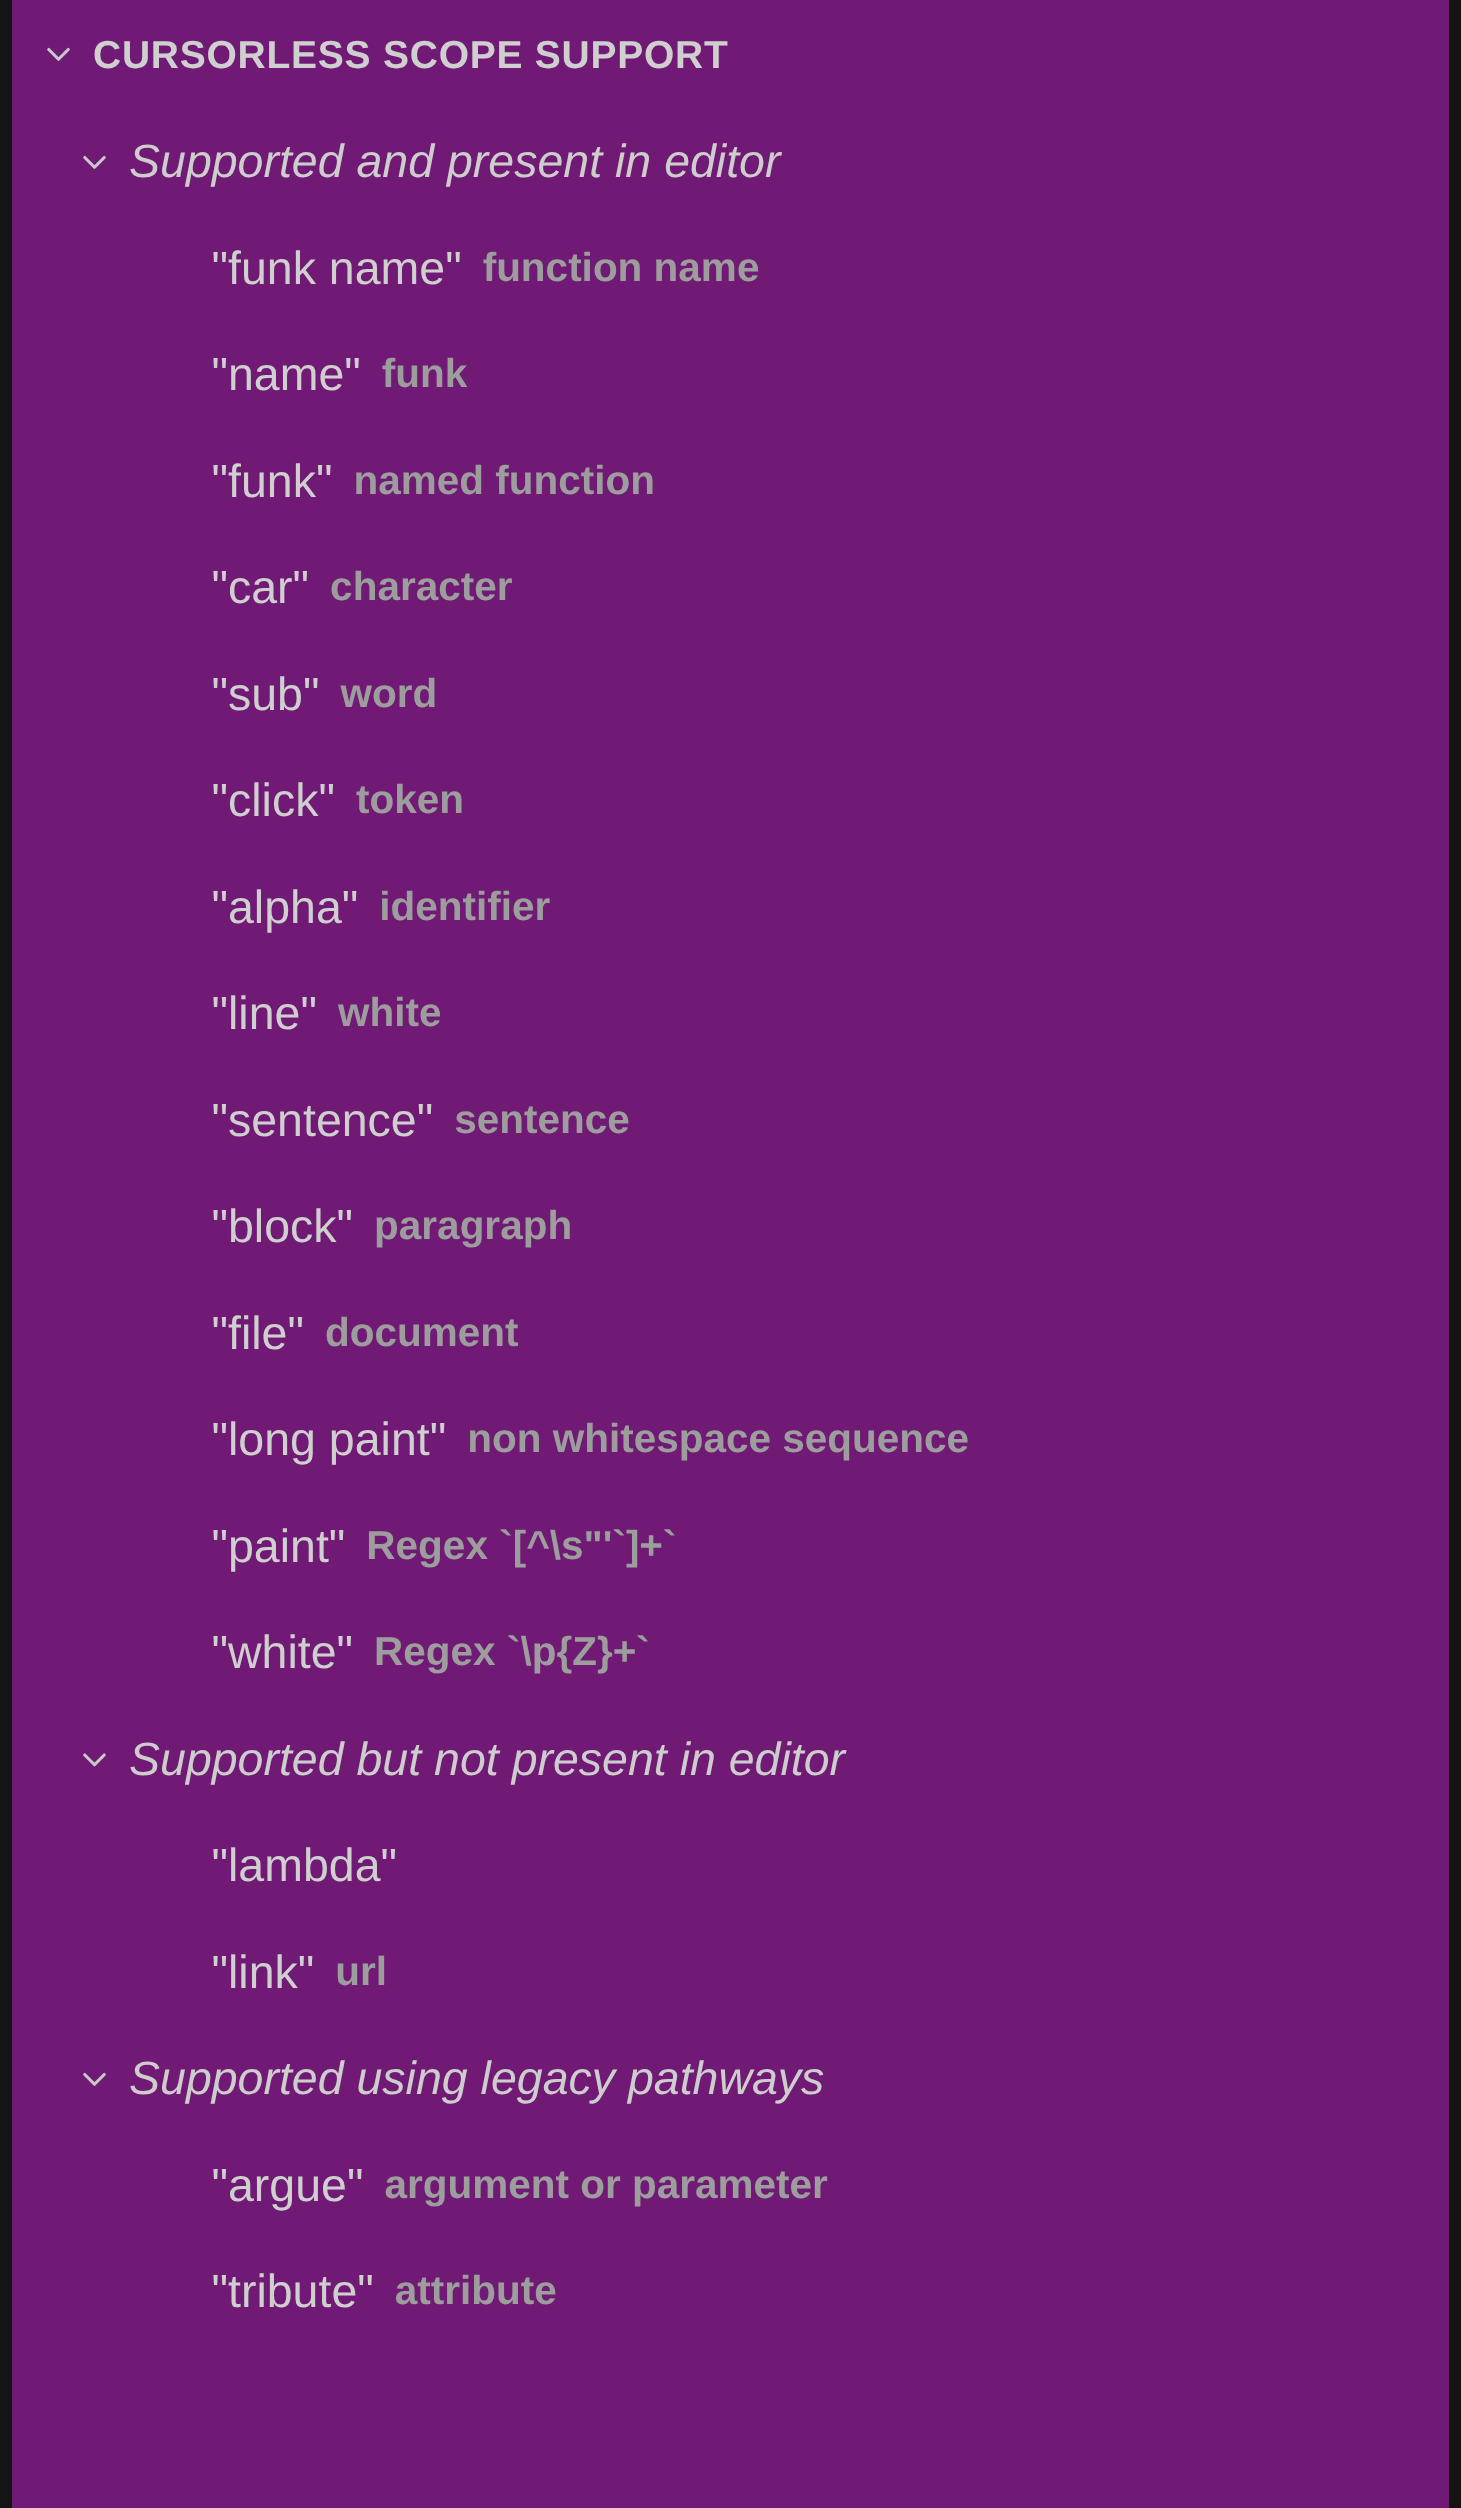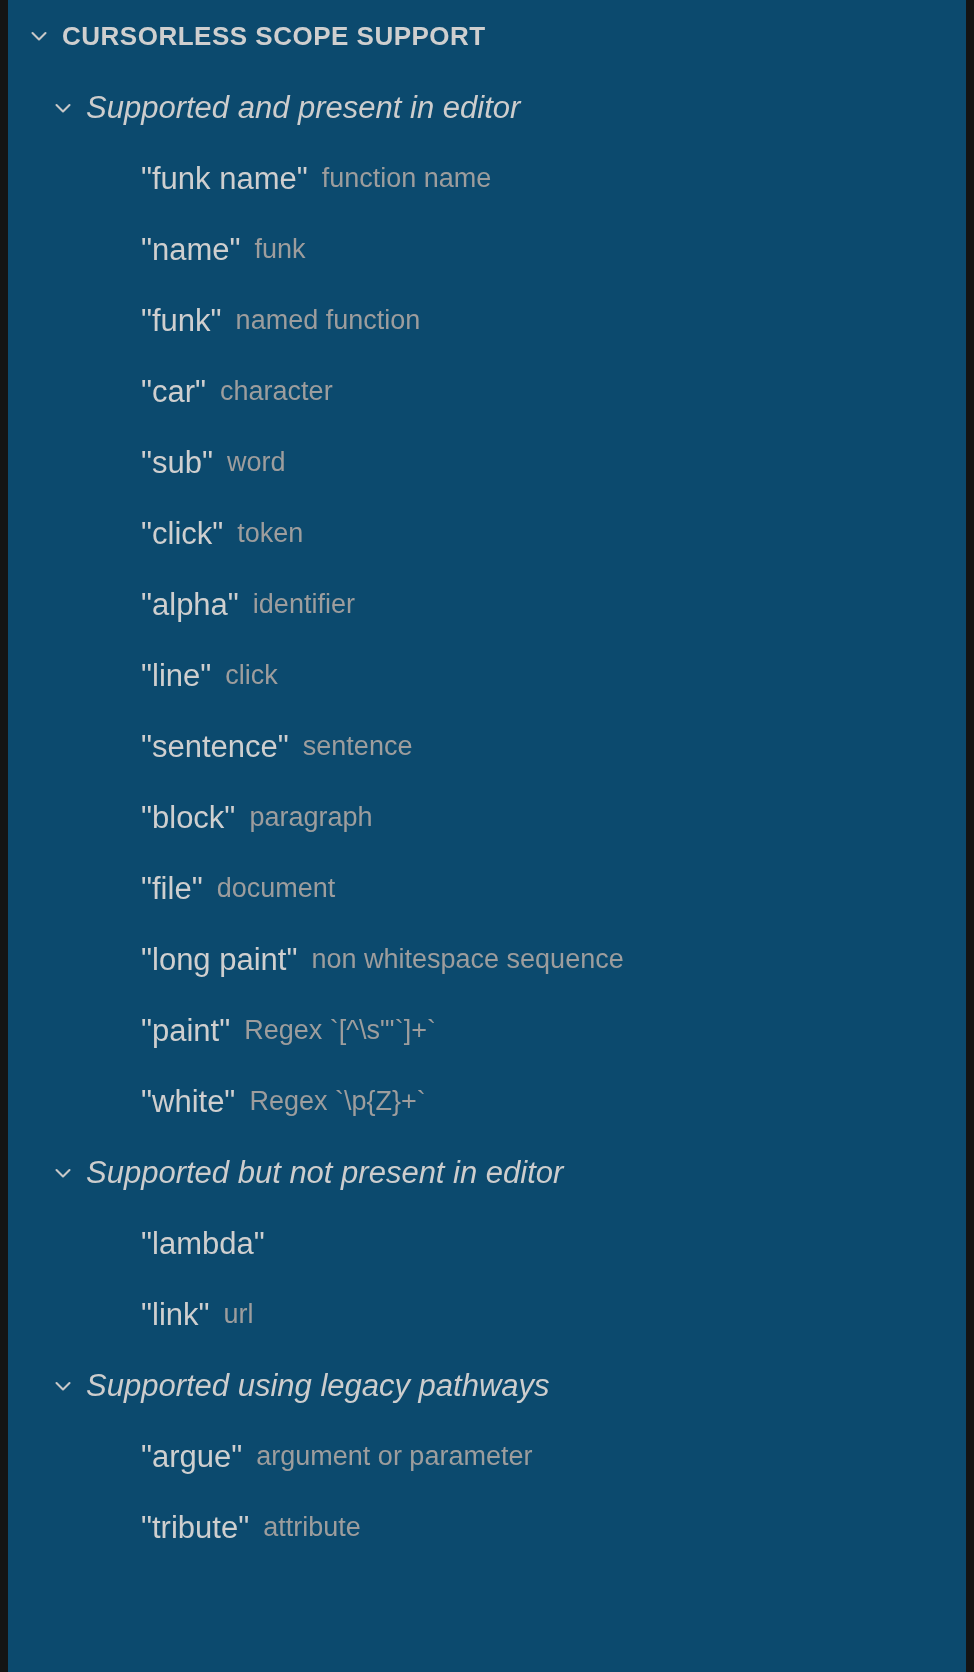--- a/index.html
+++ b/index.html
@@ -14,21 +14,21 @@
     font-family: "Liberation Sans", sans-serif;
     -webkit-font-smoothing: antialiased;
   }
 
   #panel {
     position: absolute;
     left: 8px;
     top: 0;
     width: 958px;
     height: 1672px;
-    background: #0c4a6e;
+    background: #701a75;
     overflow: hidden;
   }
 
   
   .row {
     display: flex;
     align-items: center;
     height: 71px;
     box-sizing: border-box;
     white-space: nowrap;
@@ -80,21 +80,21 @@
   .row-item {
     padding-left: 133px;
   }
   .item-label {
     font-size: 31px;
     font-weight: 400;
     color: #cfcfcf;
   }
   .item-desc {
     font-size: 27px;
-    font-weight: 400;
+    font-weight: 700;
     color: #9d9d9d;
     margin-left: 14px;
     text-align: right;
   }
 </style>
 </head>
 <body>
 
 <div id="panel">
 
@@ -139,21 +139,21 @@
       <div class="row row-item">
         <span class="item-label">"click"</span>
         <span class="item-desc">token</span>
       </div>
       <div class="row row-item">
         <span class="item-label">"alpha"</span>
         <span class="item-desc">identifier</span>
       </div>
       <div class="row row-item">
         <span class="item-label">"line"</span>
-        <span class="item-desc">click</span>
+        <span class="item-desc">white</span>
       </div>
       <div class="row row-item">
         <span class="item-label">"sentence"</span>
         <span class="item-desc">sentence</span>
       </div>
       <div class="row row-item">
         <span class="item-label">"block"</span>
         <span class="item-desc">paragraph</span>
       </div>
       <div class="row row-item">

